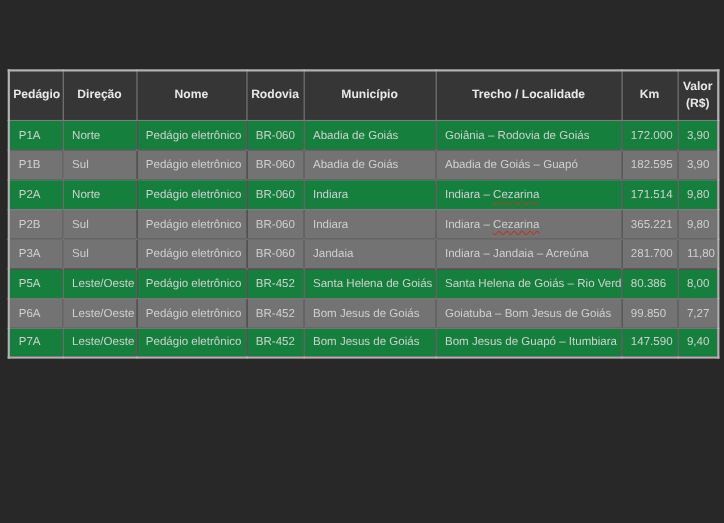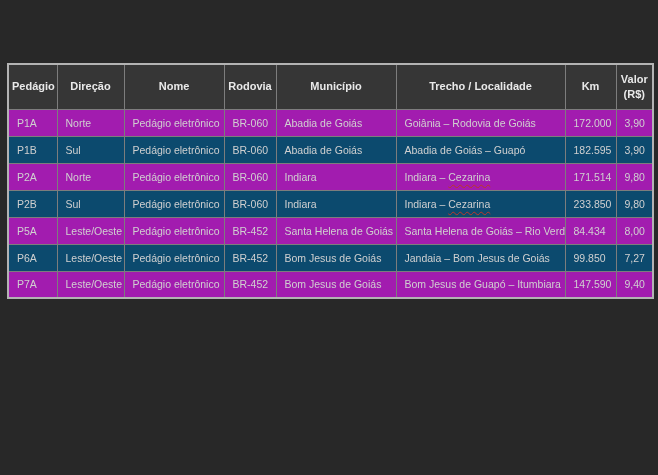--- a/index.html
+++ b/index.html
@@ -43,22 +43,22 @@
   table.toll-table td {
     height: 27px;
     font-size: 10.5px;
     color: #d0d0d0;
     padding: 2px 4px 2px 8px;
     vertical-align: middle;
     white-space: nowrap;
     overflow: hidden;
     text-align: left;
   }
-  tr.row-light td { background: #a21caf; }
-  tr.row-dark td  { background: #0c4a6e; }
+  tr.row-light td { background: #15803d; }
+  tr.row-dark td  { background: #737373; }
   .spell-error {
     text-decoration-line: underline;
     text-decoration-style: wavy;
     text-decoration-color: #bb372a;
     text-decoration-thickness: 1px;
     text-underline-offset: 3px;
   }
 </style>
 </head>
 <body>
@@ -118,40 +118,50 @@
           <td>171.514</td>
           <td>9,80</td>
         </tr>
         <tr class="row-dark">
           <td>P2B</td>
           <td>Sul</td>
           <td>Pedágio eletrônico</td>
           <td>BR-060</td>
           <td>Indiara</td>
           <td>Indiara – <span class="spell-error">Cezarina</span></td>
-          <td>233.850</td>
+          <td>365.221</td>
           <td>9,80</td>
+        </tr>
+        <tr class="row-dark">
+          <td>P3A</td>
+          <td>Sul</td>
+          <td>Pedágio eletrônico</td>
+          <td>BR-060</td>
+          <td>Jandaia</td>
+          <td>Indiara – Jandaia – Acreúna</td>
+          <td>281.700</td>
+          <td>11,80</td>
         </tr>
         <tr class="row-light">
           <td>P5A</td>
           <td>Leste/Oeste</td>
           <td>Pedágio eletrônico</td>
           <td>BR-452</td>
           <td>Santa Helena de Goiás</td>
           <td>Santa Helena de Goiás – Rio Verde</td>
-          <td>84.434</td>
+          <td>80.386</td>
           <td>8,00</td>
         </tr>
         <tr class="row-dark">
           <td>P6A</td>
           <td>Leste/Oeste</td>
           <td>Pedágio eletrônico</td>
           <td>BR-452</td>
           <td>Bom Jesus de Goiás</td>
-          <td>Jandaia – Bom Jesus de Goiás</td>
+          <td>Goiatuba – Bom Jesus de Goiás</td>
           <td>99.850</td>
           <td>7,27</td>
         </tr>
         <tr class="row-light">
           <td>P7A</td>
           <td>Leste/Oeste</td>
           <td>Pedágio eletrônico</td>
           <td>BR-452</td>
           <td>Bom Jesus de Goiás</td>
           <td>Bom Jesus de Guapó – Itumbiara</td>

